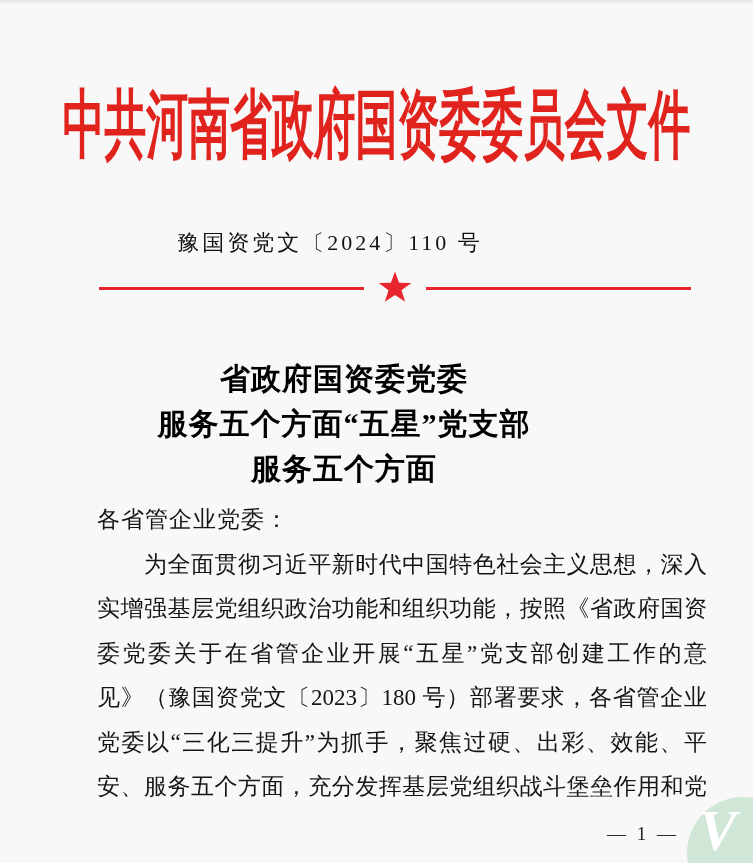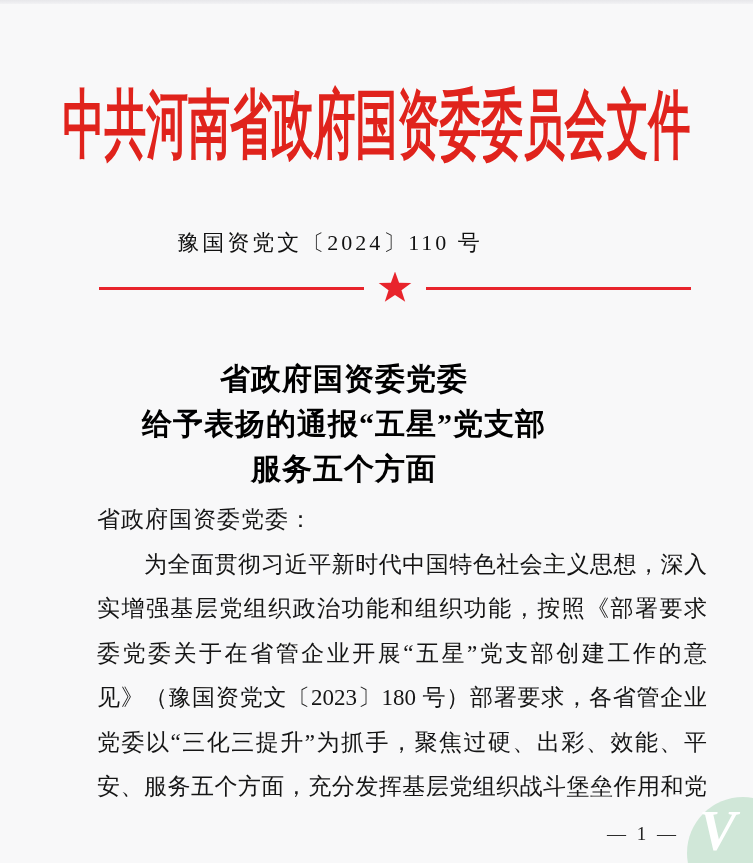--- a/index.html
+++ b/index.html
@@ -153,28 +153,28 @@
   <div class="doc-number">豫国资党文〔2024〕110 号</div>
 
   <div class="rule-row">
     <div class="rule-seg left"></div>
     <div class="star"></div>
     <div class="rule-seg right"></div>
   </div>
 
   <div class="title-block">
     <div>省政府国资委党委</div>
-    <div>给予表扬的通报“五星”党支部</div>
+    <div>服务五个方面“五星”党支部</div>
     <div>服务五个方面</div>
   </div>
 
   <div class="body-block">
-    <div class="salutation">省政府国资委党委：</div>
+    <div class="salutation">各省管企业党委：</div>
     <div class="body-line">　　为全面贯彻习近平新时代中国特色社会主义思想，深入</div>
-    <div class="body-line">实增强基层党组织政治功能和组织功能，按照《部署要求</div>
+    <div class="body-line">实增强基层党组织政治功能和组织功能，按照《省政府国资</div>
     <div class="body-line">委党委关于在省管企业开展“五星”党支部创建工作的意</div>
     <div class="body-line">见》（豫国资党文〔2023〕180 号）部署要求，各省管企业</div>
     <div class="body-line">党委以“三化三提升”为抓手，聚焦过硬、出彩、效能、平</div>
     <div class="body-line">安、服务五个方面，充分发挥基层党组织战斗堡垒作用和党</div>
   </div>
 
   <div class="page-number">— 1 —</div>
 
   <div class="watermark">
     <span class="watermark-letter">V</span>

